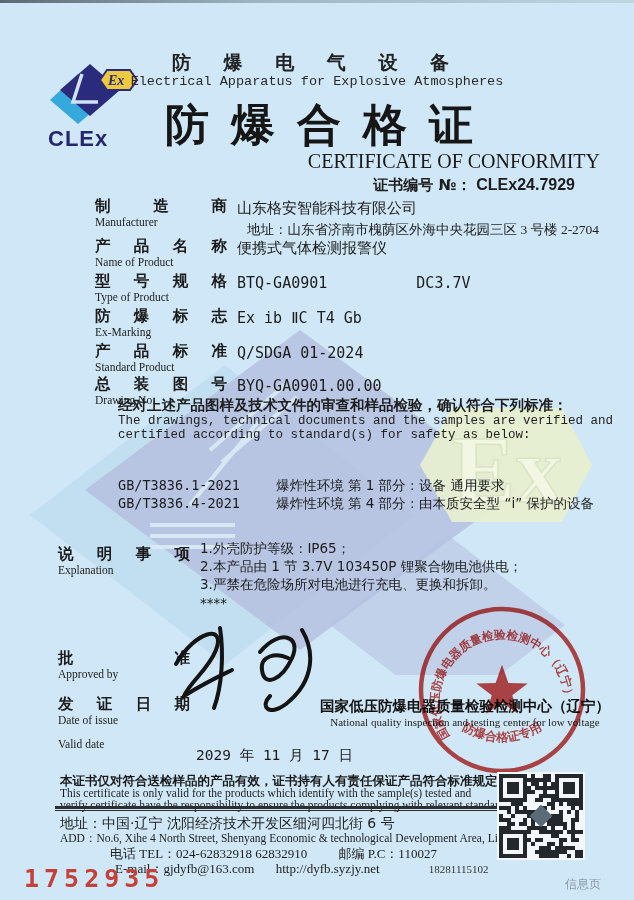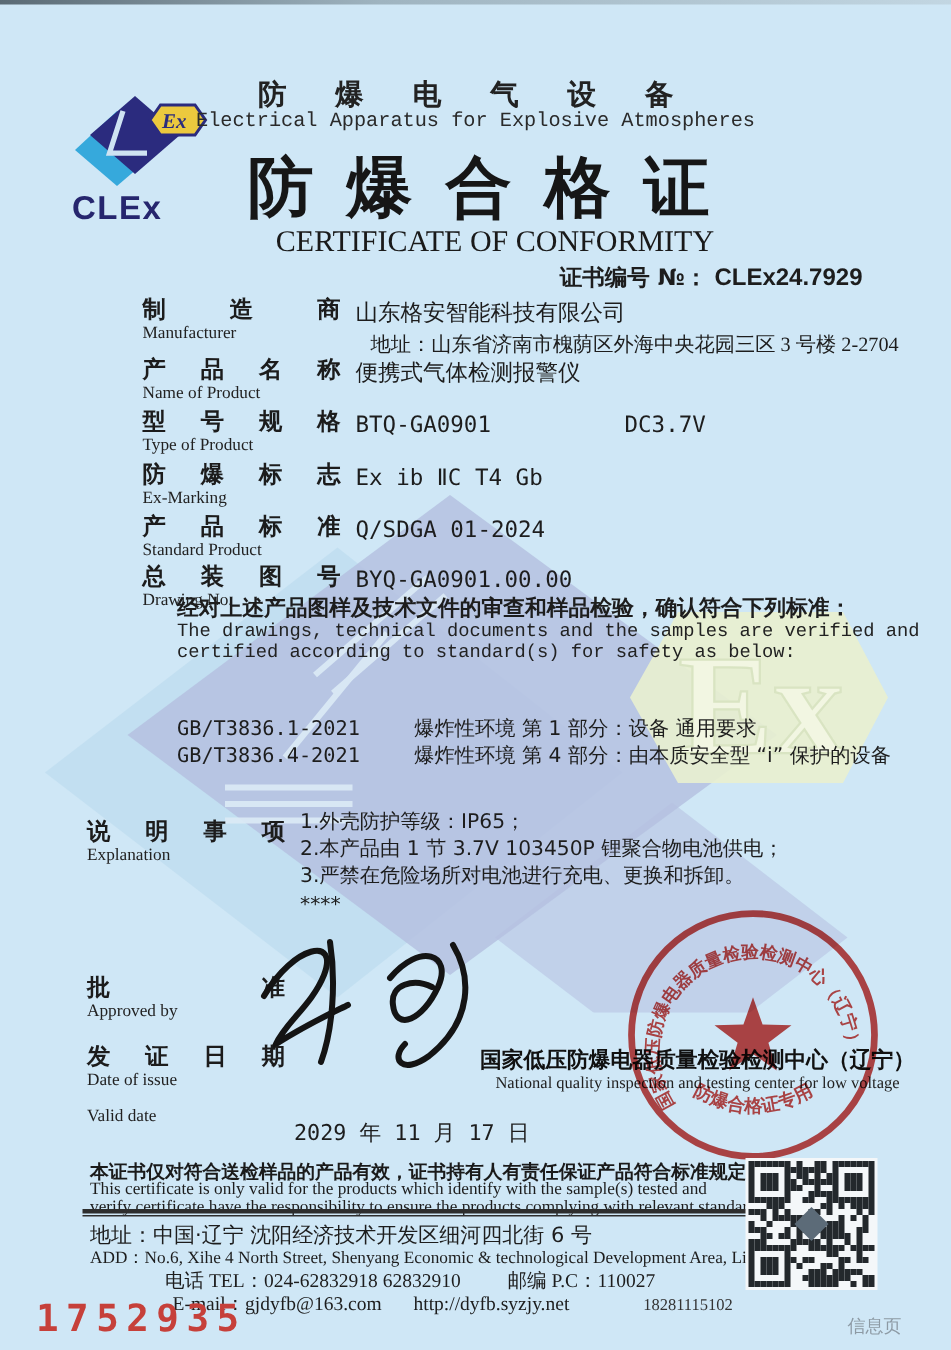--- a/index.html
+++ b/index.html
@@ -13,21 +13,21 @@
   .topstrip { position:absolute; top:0; left:0; width:100%; height:3px;
     background:linear-gradient(90deg,#5a6a74,#9fb4c0 40%,#c2d6e2); }
   .abs { position:absolute; }
   
   .tagline-zh { top:50px; left:0; width:634px; text-align:center;
     font-weight:bold; font-size:19px; letter-spacing:13px; color:#222; }
   .tagline-en { top:74px; left:0; width:634px; text-align:center;
     font-family:"Liberation Mono", monospace; font-size:13.5px; color:#2a2a2a; }
   .title-zh { top:96px; left:60px; width:540px; text-align:center;
     font-weight:bold; font-size:44px; letter-spacing:22px; color:#161616; }
-  .title-en { top:150px; left:60px; width:540px; text-align:center;
+  .title-en { top:150px; left:60px; width:540px; text-align:right;
     font-family:"Liberation Serif", serif; font-size:20px; color:#1a1a1a; }
   .certno { top:176px; left:0; width:575px; text-align:right; font-size:15px; }
   .certno .lbl { font-weight:bold; }
   .certno .val { font-weight:bold; font-family:"Liberation Sans", sans-serif; font-size:16px; }
   
   .logo { top:58px; left:42px; width:120px; }
   .logo-text { font-weight:bold; font-size:22px; color:#26266e; letter-spacing:1px;
     margin-top:-2px; margin-left:6px; font-family:"Liberation Sans", sans-serif; }
   
   .cjk-label { font-weight:bold; font-size:15.5px; width:132px;

